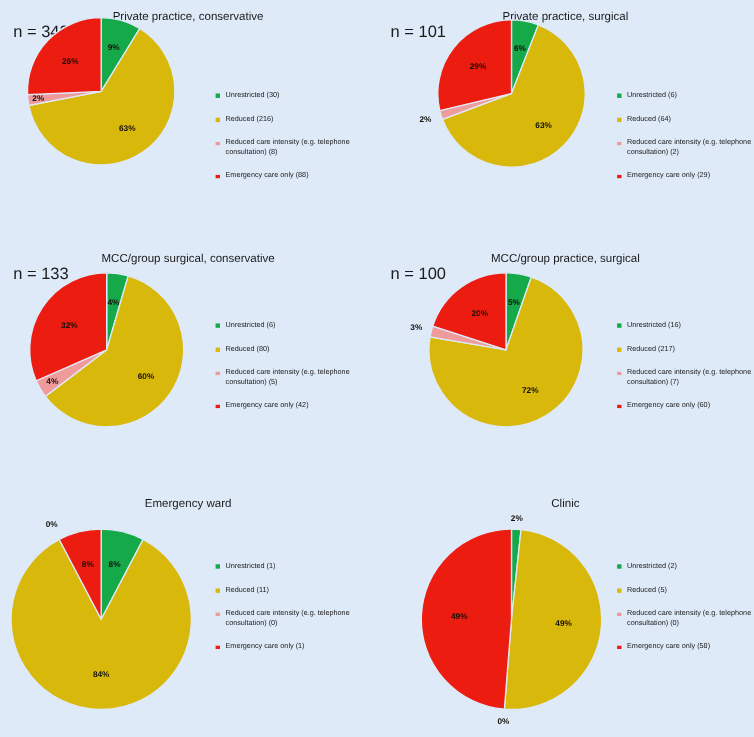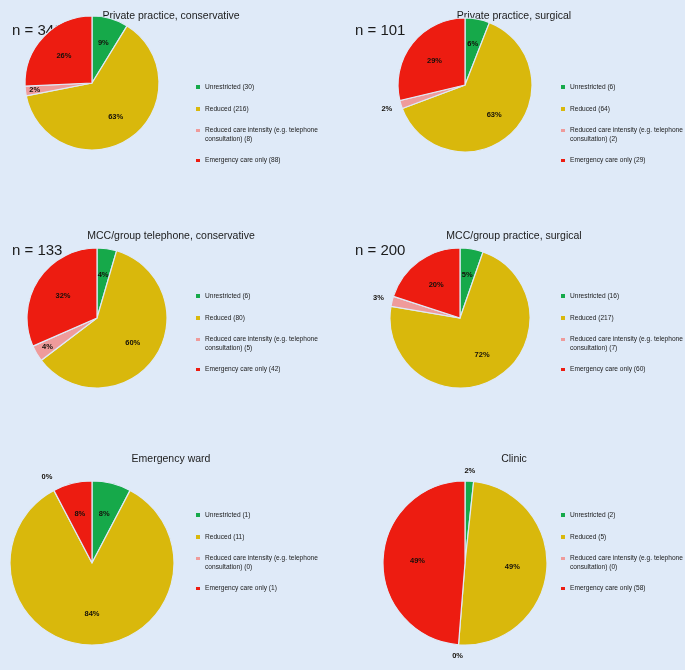--- a/index.html
+++ b/index.html
@@ -154,21 +154,21 @@
           <span class="legend-swatch" style="background: rgb(239, 155, 155);"></span>
           <span class="legend-label">Reduced care intensity (e.g. telephone consultation) (2)</span>
         </div>
         <div class="legend-item">
           <span class="legend-swatch" style="background: rgb(237, 28, 17);"></span>
           <span class="legend-label">Emergency care only (29)</span>
         </div>
       </div>
     </div>
     <div class="panel row-2 col-left">
-      <div class="panel-title">MCC/group telephone, conservative</div>
+      <div class="panel-title">MCC/group surgical, conservative</div>
       <div class="panel-subtitle">n = 133</div>
       <div class="pie-wrap" style="left: -3px; top: -2px;">
         <svg class="pie-svg" width="200" height="200" viewBox="0 0 200 200">
           <path class="slice" d="M 100 100 L 100 30 A 70 70 0 0 1 119.57700701412023 32.79329798026771 Z" fill="#16a94a"></path>
           <path class="slice" d="M 100 100 L 119.57700701412023 32.79329798026771 A 70 70 0 1 1 44.25623765524042 142.33949645013465 Z" fill="#d9b80c"></path>
           <path class="slice" d="M 100 100 L 44.25623765524042 142.33949645013465 A 70 70 0 0 1 35.89586713414599 128.1186797257079 Z" fill="#ef9b9b"></path>
           <path class="slice" d="M 100 100 L 35.89586713414599 128.1186797257079 A 70 70 0 0 1 99.99999999999999 30 Z" fill="#ed1c11"></path>
           <text class="pie-label" x="106.13033694233212" y="57.035142628265625">4%</text>
           <text class="pie-label" x="135.76223712594378" y="124.58907065644752">60%</text>
           <text class="pie-label" x="50.51765456008479" y="129.09050514798432">4%</text>
@@ -189,21 +189,21 @@
           <span class="legend-label">Reduced care intensity (e.g. telephone consultation) (5)</span>
         </div>
         <div class="legend-item">
           <span class="legend-swatch" style="background: rgb(237, 28, 17);"></span>
           <span class="legend-label">Emergency care only (42)</span>
         </div>
       </div>
     </div>
     <div class="panel row-2 col-right">
       <div class="panel-title">MCC/group practice, surgical</div>
-      <div class="panel-subtitle">n = 200</div>
+      <div class="panel-subtitle">n = 100</div>
       <div class="pie-wrap" style="left: 17px; top: -2px;">
         <svg class="pie-svg" width="200" height="200" viewBox="0 0 200 200">
           <path class="slice" d="M 100 100 L 100 30 A 70 70 0 0 1 123.02066527170084 33.89365408337633 Z" fill="#16a94a"></path>
           <path class="slice" d="M 100 100 L 123.02066527170084 33.89365408337633 A 70 70 0 1 1 30.980277405064655 88.32618772987283 Z" fill="#d9b80c"></path>
           <path class="slice" d="M 100 100 L 30.980277405064655 88.32618772987283 A 70 70 0 0 1 33.42604385933926 78.36881039375366 Z" fill="#ef9b9b"></path>
           <path class="slice" d="M 100 100 L 33.42604385933926 78.36881039375366 A 70 70 0 0 1 99.99999999999999 30 Z" fill="#ed1c11"></path>
           <text class="pie-label" x="107.23776360747884" y="57.20777199114009">5%</text>
           <text class="pie-label" x="122.0923974435661" y="137.35620397197115">72%</text>
           <text class="pie-label outside" x="18.424720487590577" y="79.9631895633992">3%</text>
           <text class="pie-label" x="76.13591875692559" y="67.15391002837714">20%</text>

